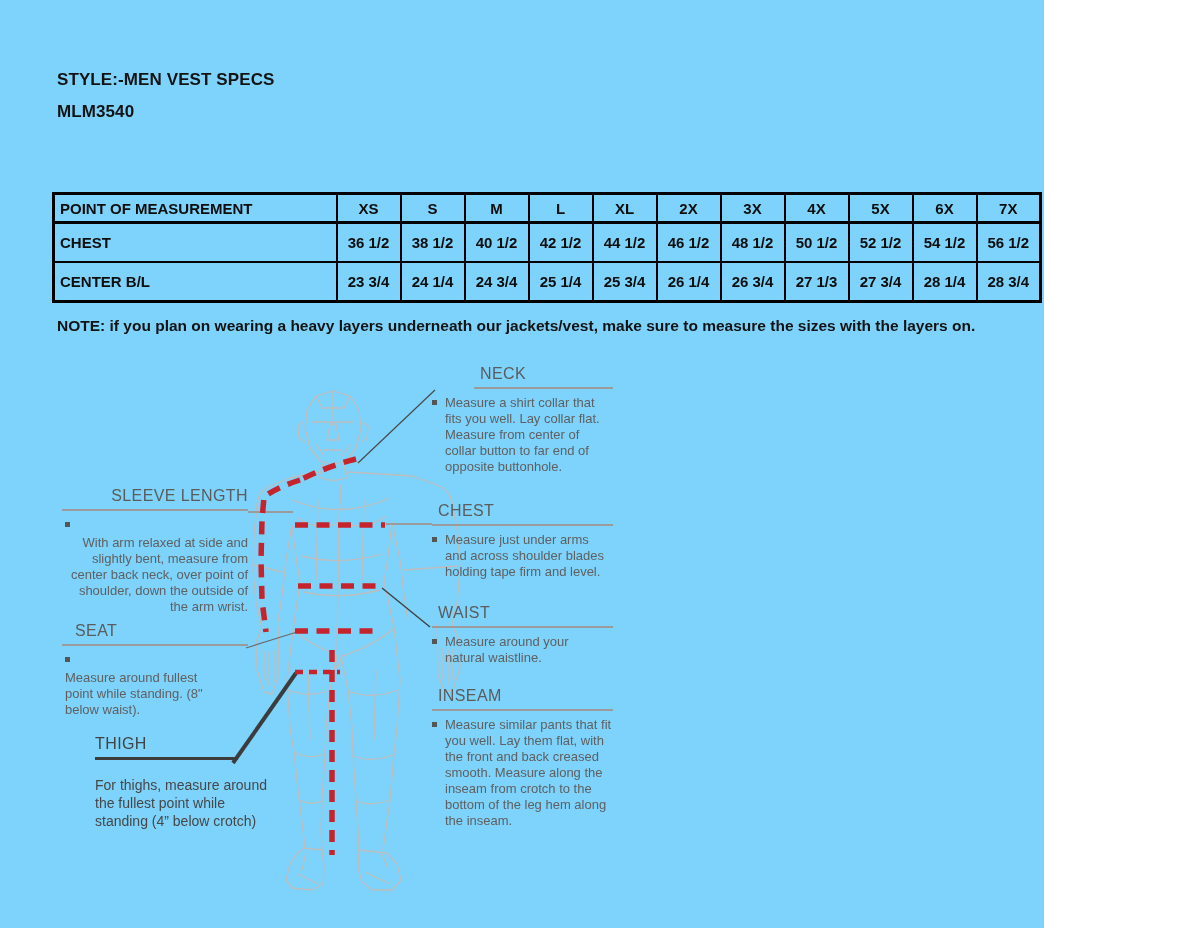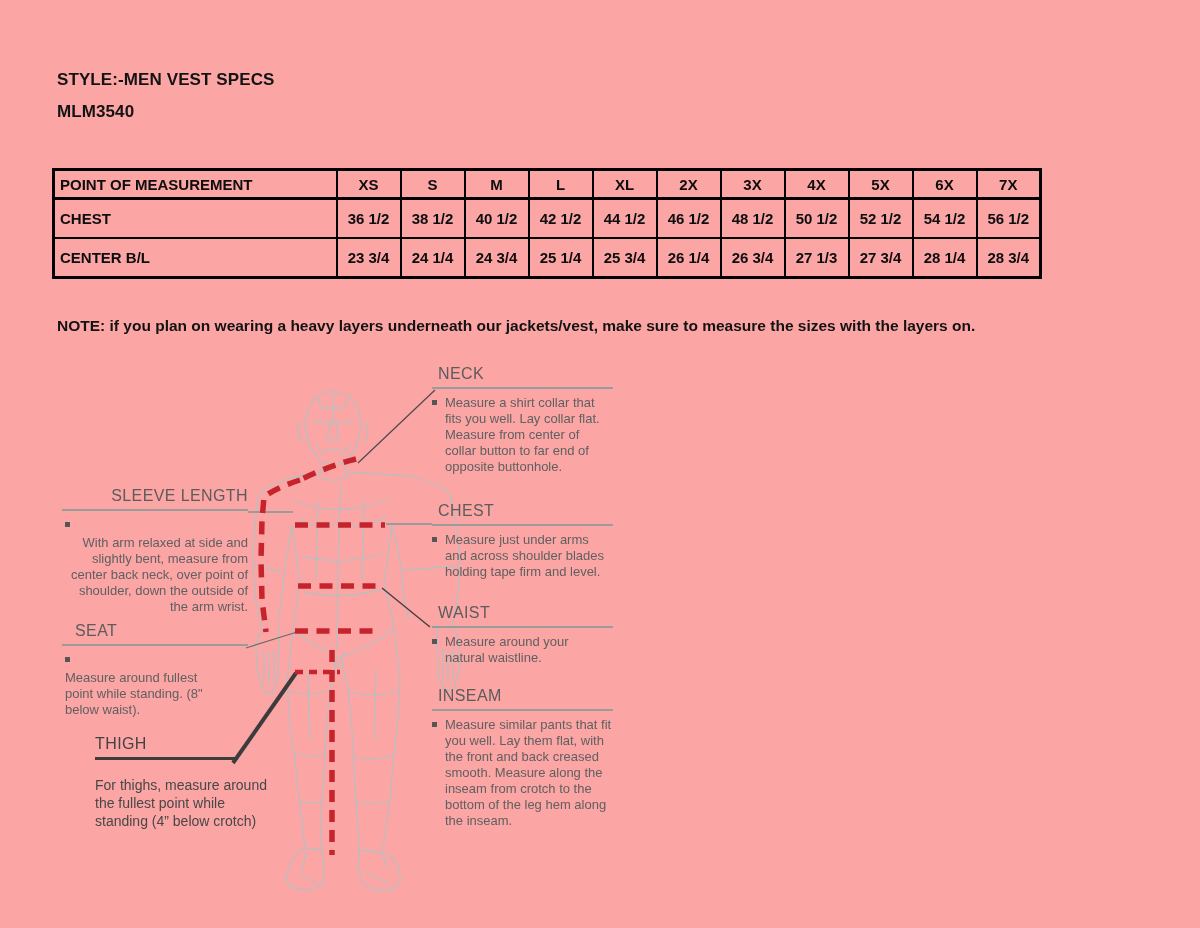--- a/index.html
+++ b/index.html
@@ -1,23 +1,23 @@
 <!DOCTYPE html>
 <html><head>
 <meta charset="utf-8">
 <style>
   html,body{margin:0;padding:0;background:#ffffff;}
-  .page{position:relative;width:1200px;height:928px;background:#fca5a5;overflow:hidden;
+  .page{position:relative;width:1044px;height:928px;background:#7dd3fc;overflow:hidden;
         font-family:"Liberation Sans",sans-serif;color:#111;}
   .doc-title{position:absolute;left:57px;font-size:17px;font-weight:bold;color:#131313;letter-spacing:.1px;}
   .t1{top:70px;} .t2{top:102px;}
   .note-line{position:absolute;left:57px;top:317px;font-size:15.5px;font-weight:bold;color:#131313;}
 
   
-  .size-table{position:absolute;left:52px;top:168px;border-collapse:collapse;table-layout:fixed;width:988px;}
+  .size-table{position:absolute;left:52px;top:192px;border-collapse:collapse;table-layout:fixed;width:988px;}
   .size-table th,.size-table td{border:2px solid #000;font-weight:bold;font-size:15px;color:#0d0d0d;
         text-align:center;vertical-align:middle;padding:0;}
   .size-table th{height:26px;border-bottom:3px solid #000;}
   .size-table td{height:37px;}
   .size-table .rl{text-align:left;padding-left:5px;}
   .size-table{border:3px solid #000;}
   col.c0{width:283px;} col.cs{width:64px;}
 
   
   .diagram{position:absolute;left:60px;top:360px;width:560px;height:535px;}
@@ -181,21 +181,21 @@
         <span>Measure around fullest point while standing. (8" below waist).</span>
         </div>
     </div>
 
     <div class="m-section left-col thigh-sec" style="left:35px;top:375px;width:143px;">
       <div class="m-title">THIGH</div>
       <div class="m-text" style="width:175px;margin-top:16px;">For thighs, measure around the fullest point while standing (4” below crotch)</div>
     </div>
 
     <div class="m-section" style="left:372px;top:5px;width:181px;">
-      <div class="m-title" style="padding-left:6px;">NECK</div>
+      <div class="m-title" style="padding-left:6px;margin-left:42px;">NECK</div>
       <div class="m-text">
           <span class="sq"></span>
         <span>Measure a shirt collar that fits you well. Lay collar flat. Measure from center of collar button to far end of opposite buttonhole.</span>
         </div>
     </div>
 
     <div class="m-section" style="left:372px;top:142px;width:181px;">
       <div class="m-title" style="padding-left:6px;">CHEST</div>
       <div class="m-text">
           <span class="sq"></span>

